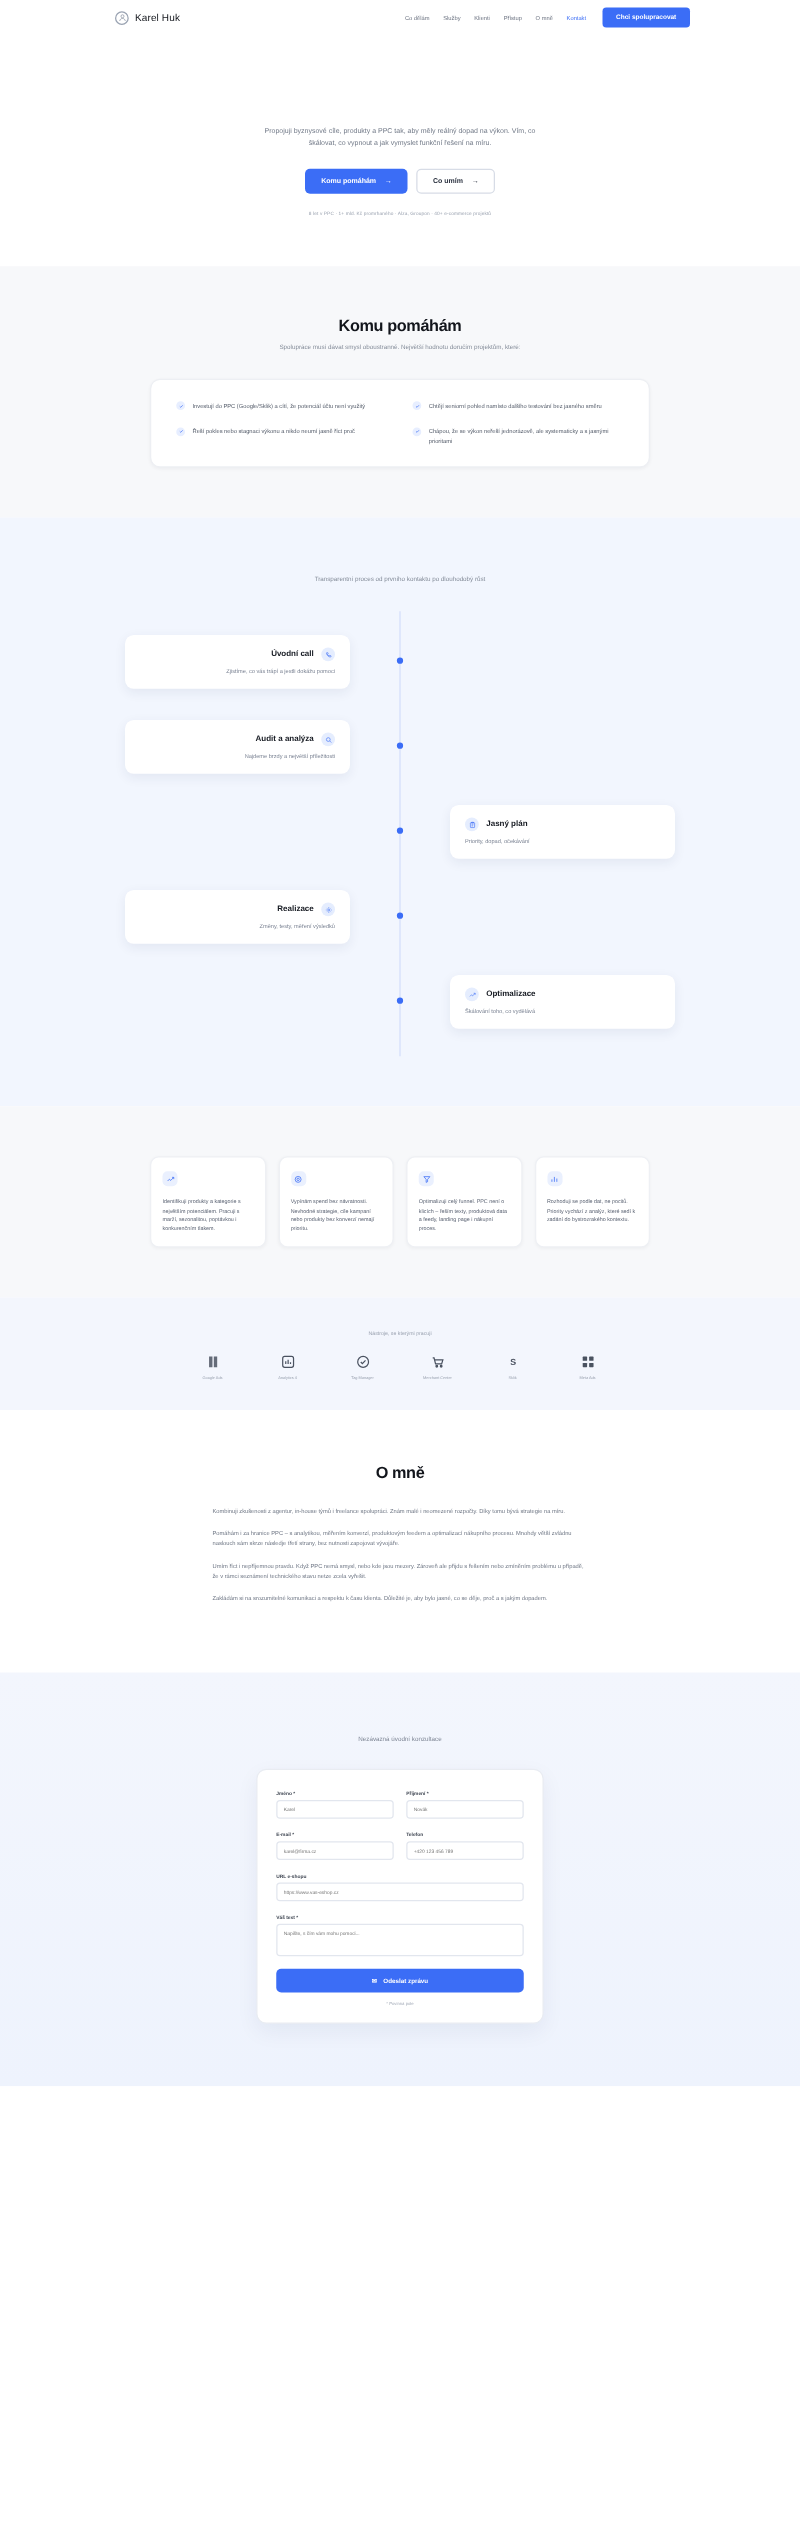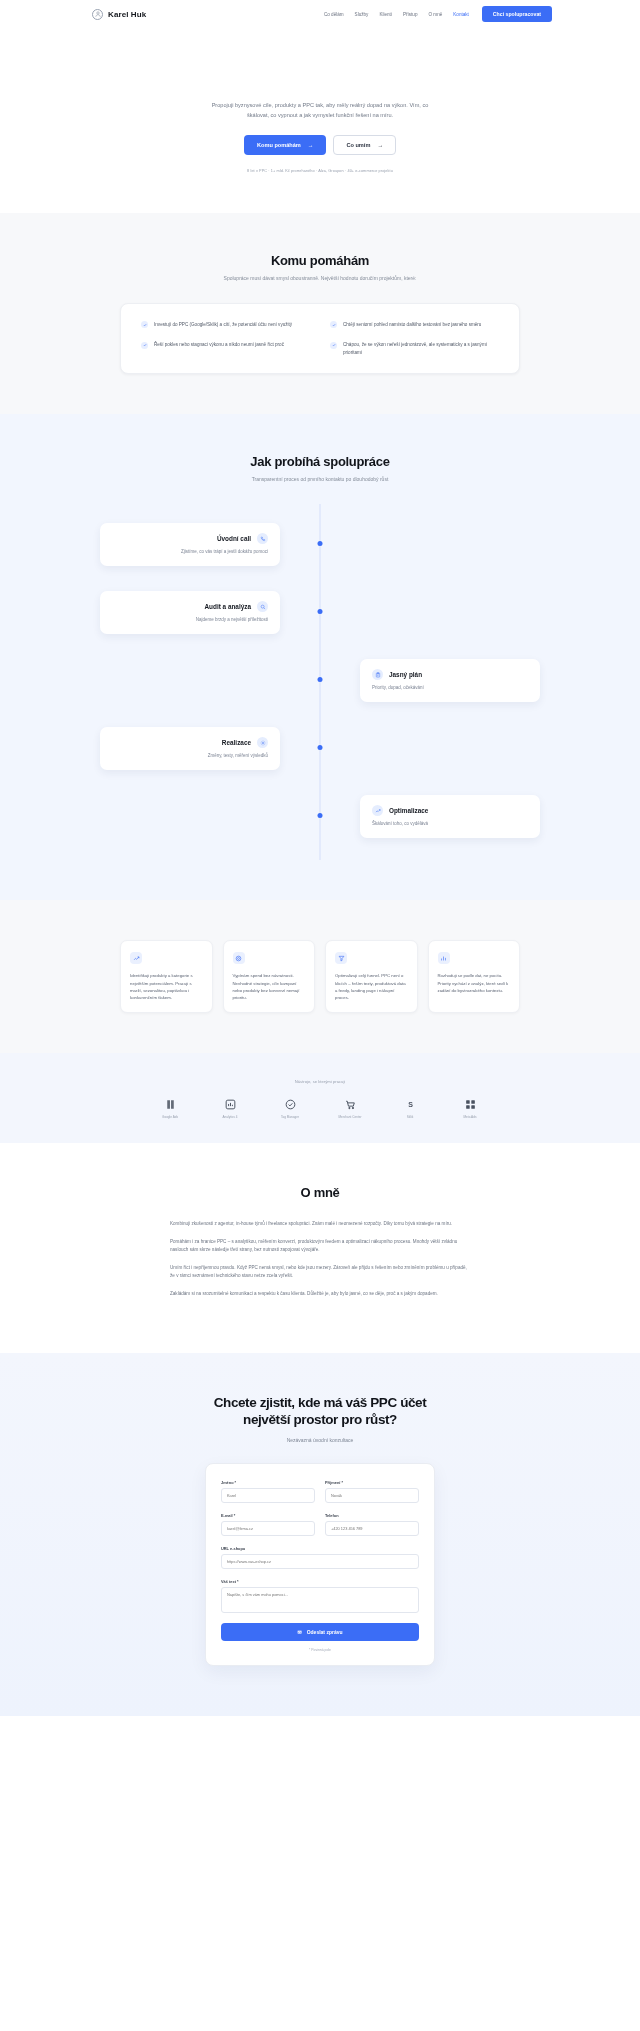--- a/index.html
+++ b/index.html
@@ -16,21 +16,21 @@
   .nav {
     height:28px; display:flex; align-items:center;
     padding:0 88px 0 92px; background:#ffffff;
   }
   .brand { display:flex; align-items:center; gap:5px; }
   .brand-mark {
     width:11px; height:11px; border-radius:50%;
     border:1px solid #9aa3b2; display:flex; align-items:center; justify-content:center;
   }
   .brand-mark svg { width:8px; height:8px; }
-  .brand-name { font-size:8px; font-weight:700; letter-spacing:.1px; color:#14171d; }
+  .brand-name { font-size:8px; font-weight:400; letter-spacing:.1px; color:#14171d; }
   .nav-spacer { flex:1; }
   .nav-links { display:flex; align-items:center; gap:11px; margin-right:13px; }
   .nav-links a {
     font-size:4.6px; color:#6b7280; text-decoration:none; white-space:nowrap;
   }
   .nav-links a.accent { color:#3b6df6; }
   .nav-cta {
     background:#3b6df6; color:#fff; border:none; border-radius:3px;
     font-size:5.2px; font-weight:700; padding:5px 11px; white-space:nowrap;
     font-family:inherit; cursor:pointer;
@@ -249,21 +249,20 @@
               <path d="M2.5 6.3l2.3 2.3 4.7-5"></path>
             </svg>
           </span>
         <span>Chápou, že se výkon neřeší jednorázově, ale systematicky a s jasnými prioritami</span>
       </div>
     </div>
   </div>
 
   <div class="section bg-blue">
     <div class="sec-head">
-      <h2>Jak probíhá spolupráce</h2>
       <p>Transparentní proces od prvního kontaktu po dlouhodobý růst</p>
     </div>
     <div class="timeline">
       <div class="tl-line"></div>
 
       <div class="tl-row">
         <div class="tl-dot"></div>
         <div class="tl-card left">
           <div class="tl-title-row">
             <span class="tl-name">Úvodní call</span>
@@ -448,21 +447,20 @@
     <h2>O mně</h2>
     <div class="about-body">
       <p>Kombinuji zkušenosti z agentur, in-house týmů i freelance spolupráci. Znám malé i neomezené rozpočty. Díky tomu bývá strategie na míru.</p>
       <p>Pomáhám i za hranice PPC – s analytikou, měřením konverzí, produktovým feedem a optimalizací nákupního procesu. Mnohdy větší zvládnu naslouch sám skrze následje třetí strany, bez nutnosti zapojovat vývojáře.</p>
       <p>Umím říct i nepříjemnou pravdu. Když PPC nemá smysl, nebo kde jsou mezery. Zároveň ale přijdu s řešením nebo zmíněním problému u případě, že v rámci seznámení technického stavu netze zcela vyřešit.</p>
       <p>Zakládám si na srozumitelné komunikaci a respektu k času klienta. Důležité je, aby bylo jasné, co se děje, proč a s jakým dopadem.</p>
     </div>
   </div>
 
   <div class="cta">
-    <h2>Chcete zjistit, kde má váš PPC účet největší prostor pro růst?</h2>
     <div class="cta-sub">Nezávazná úvodní konzultace</div>
     <div class="form-card">
       <div class="frow">
         <div class="fgrp">
           <label>Jméno *</label>
           <input type="text" placeholder="Karel" style="">
         </div>
         <div class="fgrp">
           <label>Příjmení *</label>
           <input type="text" placeholder="Novák" style="">

